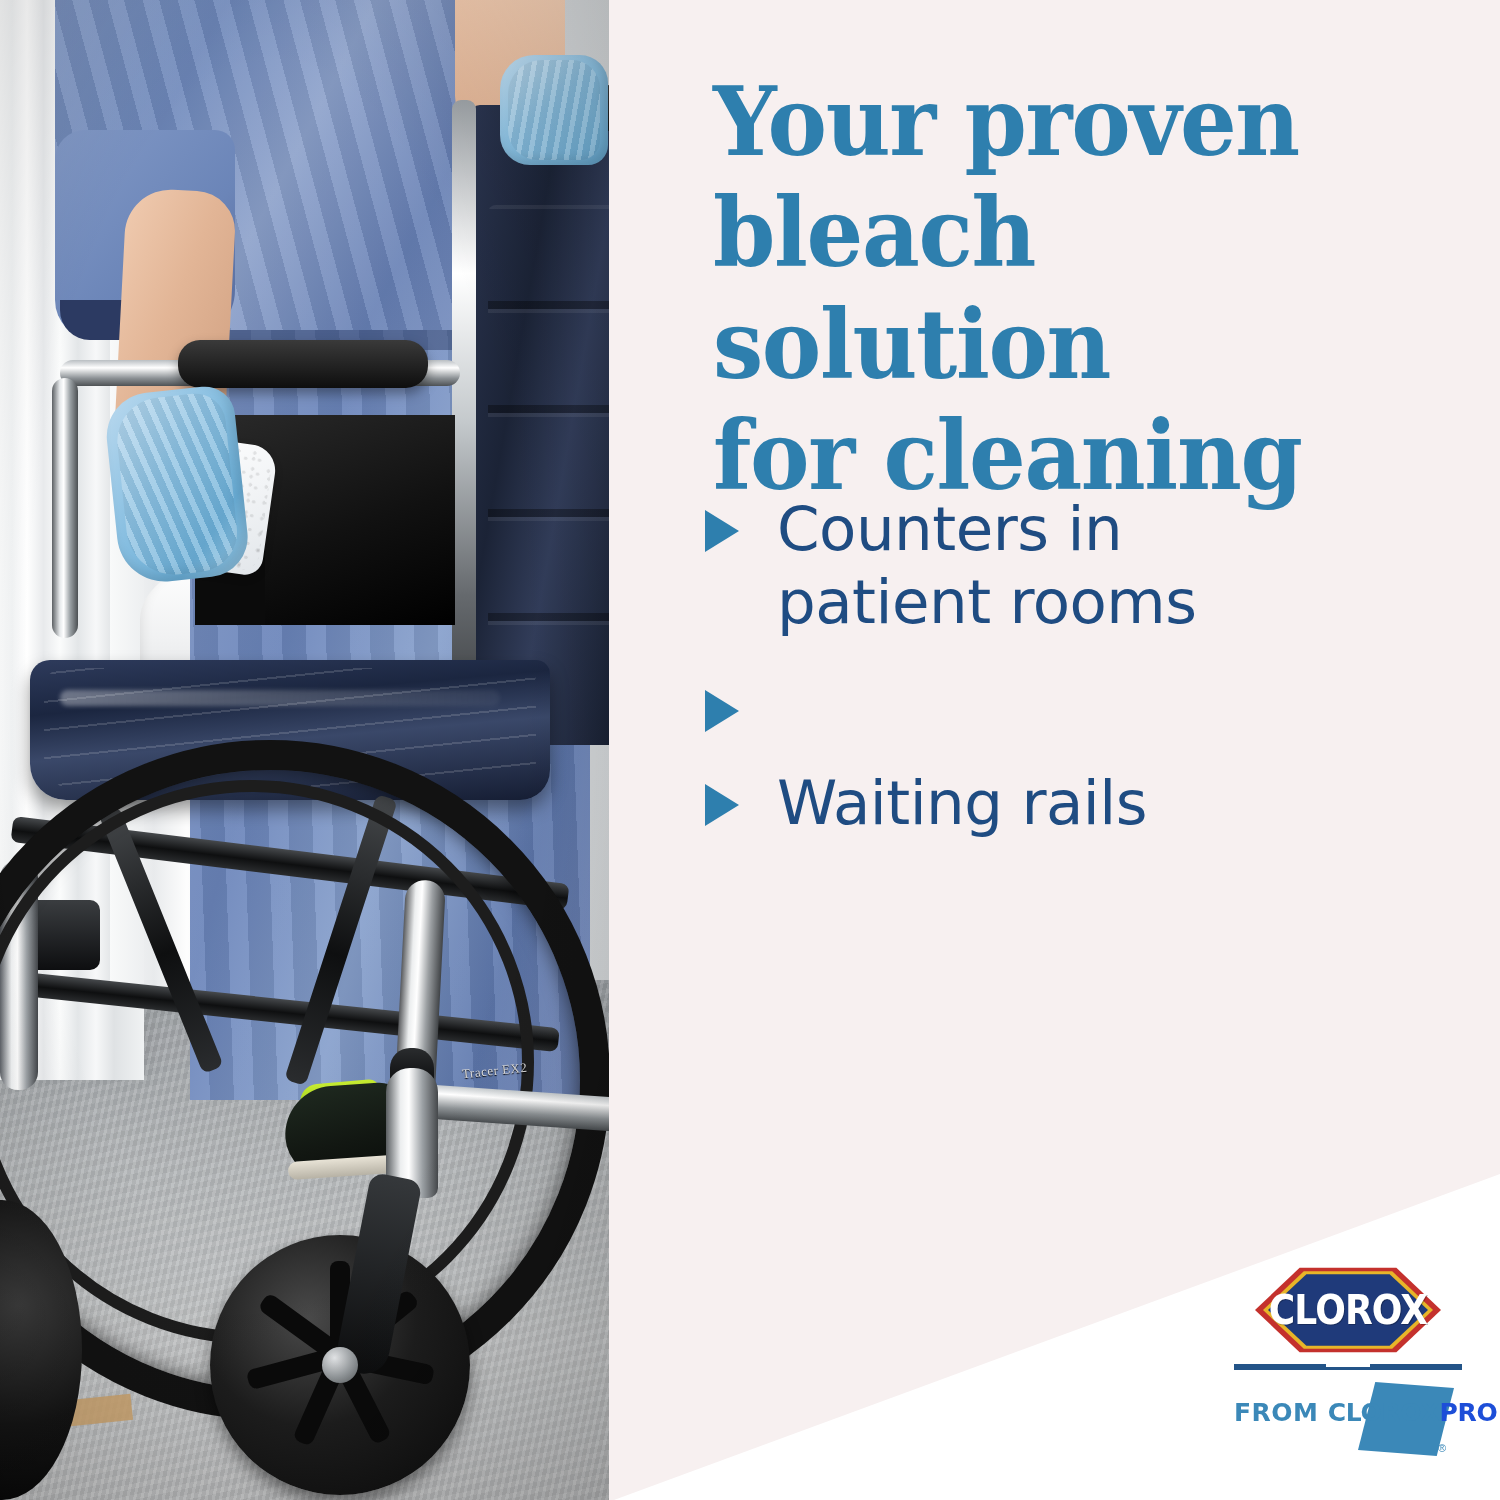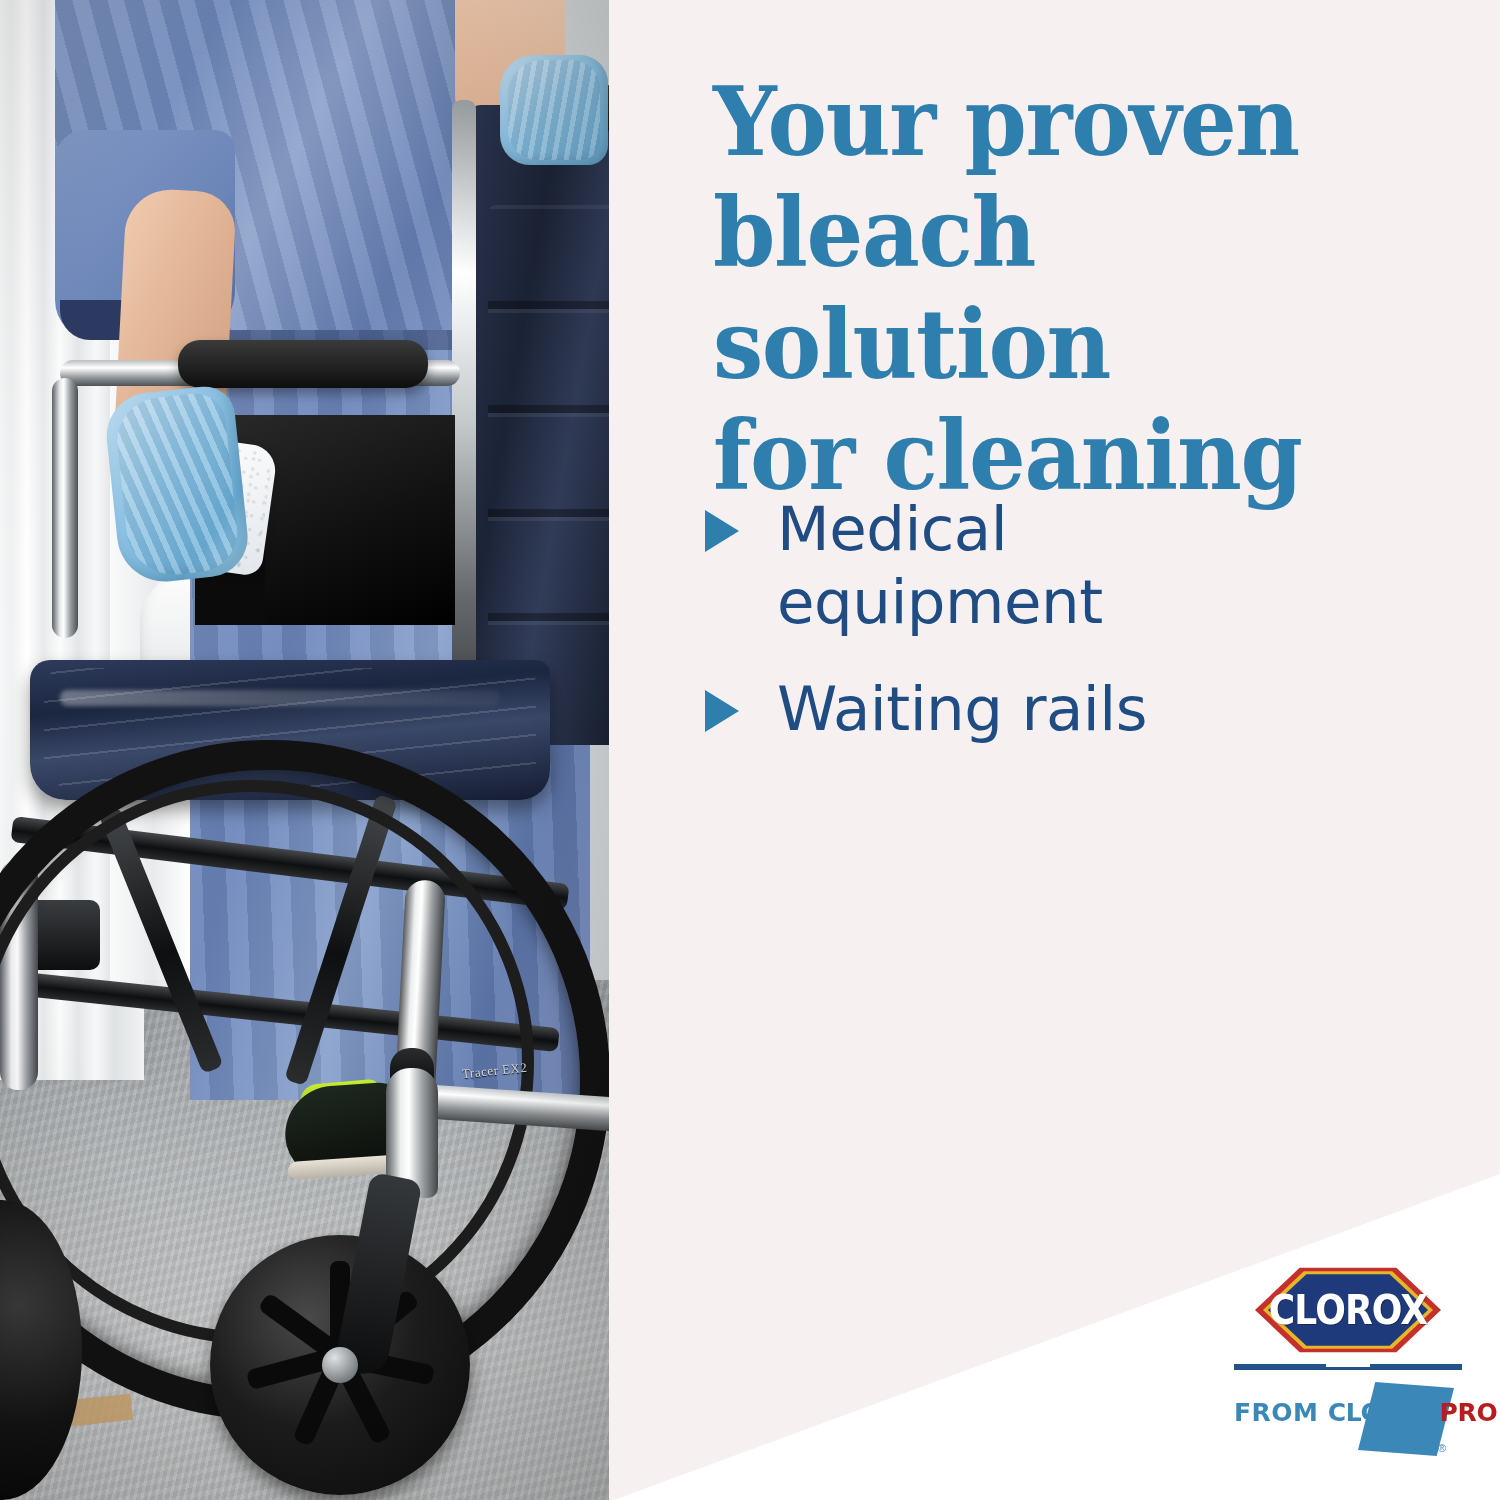--- a/index.html
+++ b/index.html
@@ -484,21 +484,21 @@
     left: 0; top: 12px;
     font-family: "DejaVu Sans", "Liberation Sans", sans-serif;
     font-weight: 700;
     font-size: 25px;
     letter-spacing: -0.3px;
     color: #3B88B8;
     white-space: nowrap;
   }
   .fromtext .from { font-weight: 700; letter-spacing: .5px; }
   .fromtext .clorox { font-weight: 700; }
-  .fromtext .pro { color: #b91c1c; position: relative; z-index: 2; }
+  .fromtext .pro { color: #1d4ed8; position: relative; z-index: 2; }
   .reg-small {
     position: absolute;
     right: 16px; bottom: -6px;
     color: #3B88B8;
     font-size: 11px;
   }
 </style>
 </head>
 <body>
 
@@ -571,21 +571,24 @@
 
     <div class="headline">
       <div>Your proven</div>
       <div>bleach solution</div>
       <div>for cleaning</div>
     </div>
 
     <div class="bullets">
       <div class="bullet">
         <span class="bullet-marker"></span>
-        <span class="bullet-text">Medical equipment</span>
+        <span class="bullet-text">Counters in patient rooms</span>
+      </div>
+      <div class="bullet">
+        <span class="bullet-marker"></span>
       </div>
       <div class="bullet">
         <span class="bullet-marker"></span>
         <span class="bullet-text">Waiting rails</span>
       </div>
     </div>
   </div>
 
   <div class="white-wedge"></div>
 

